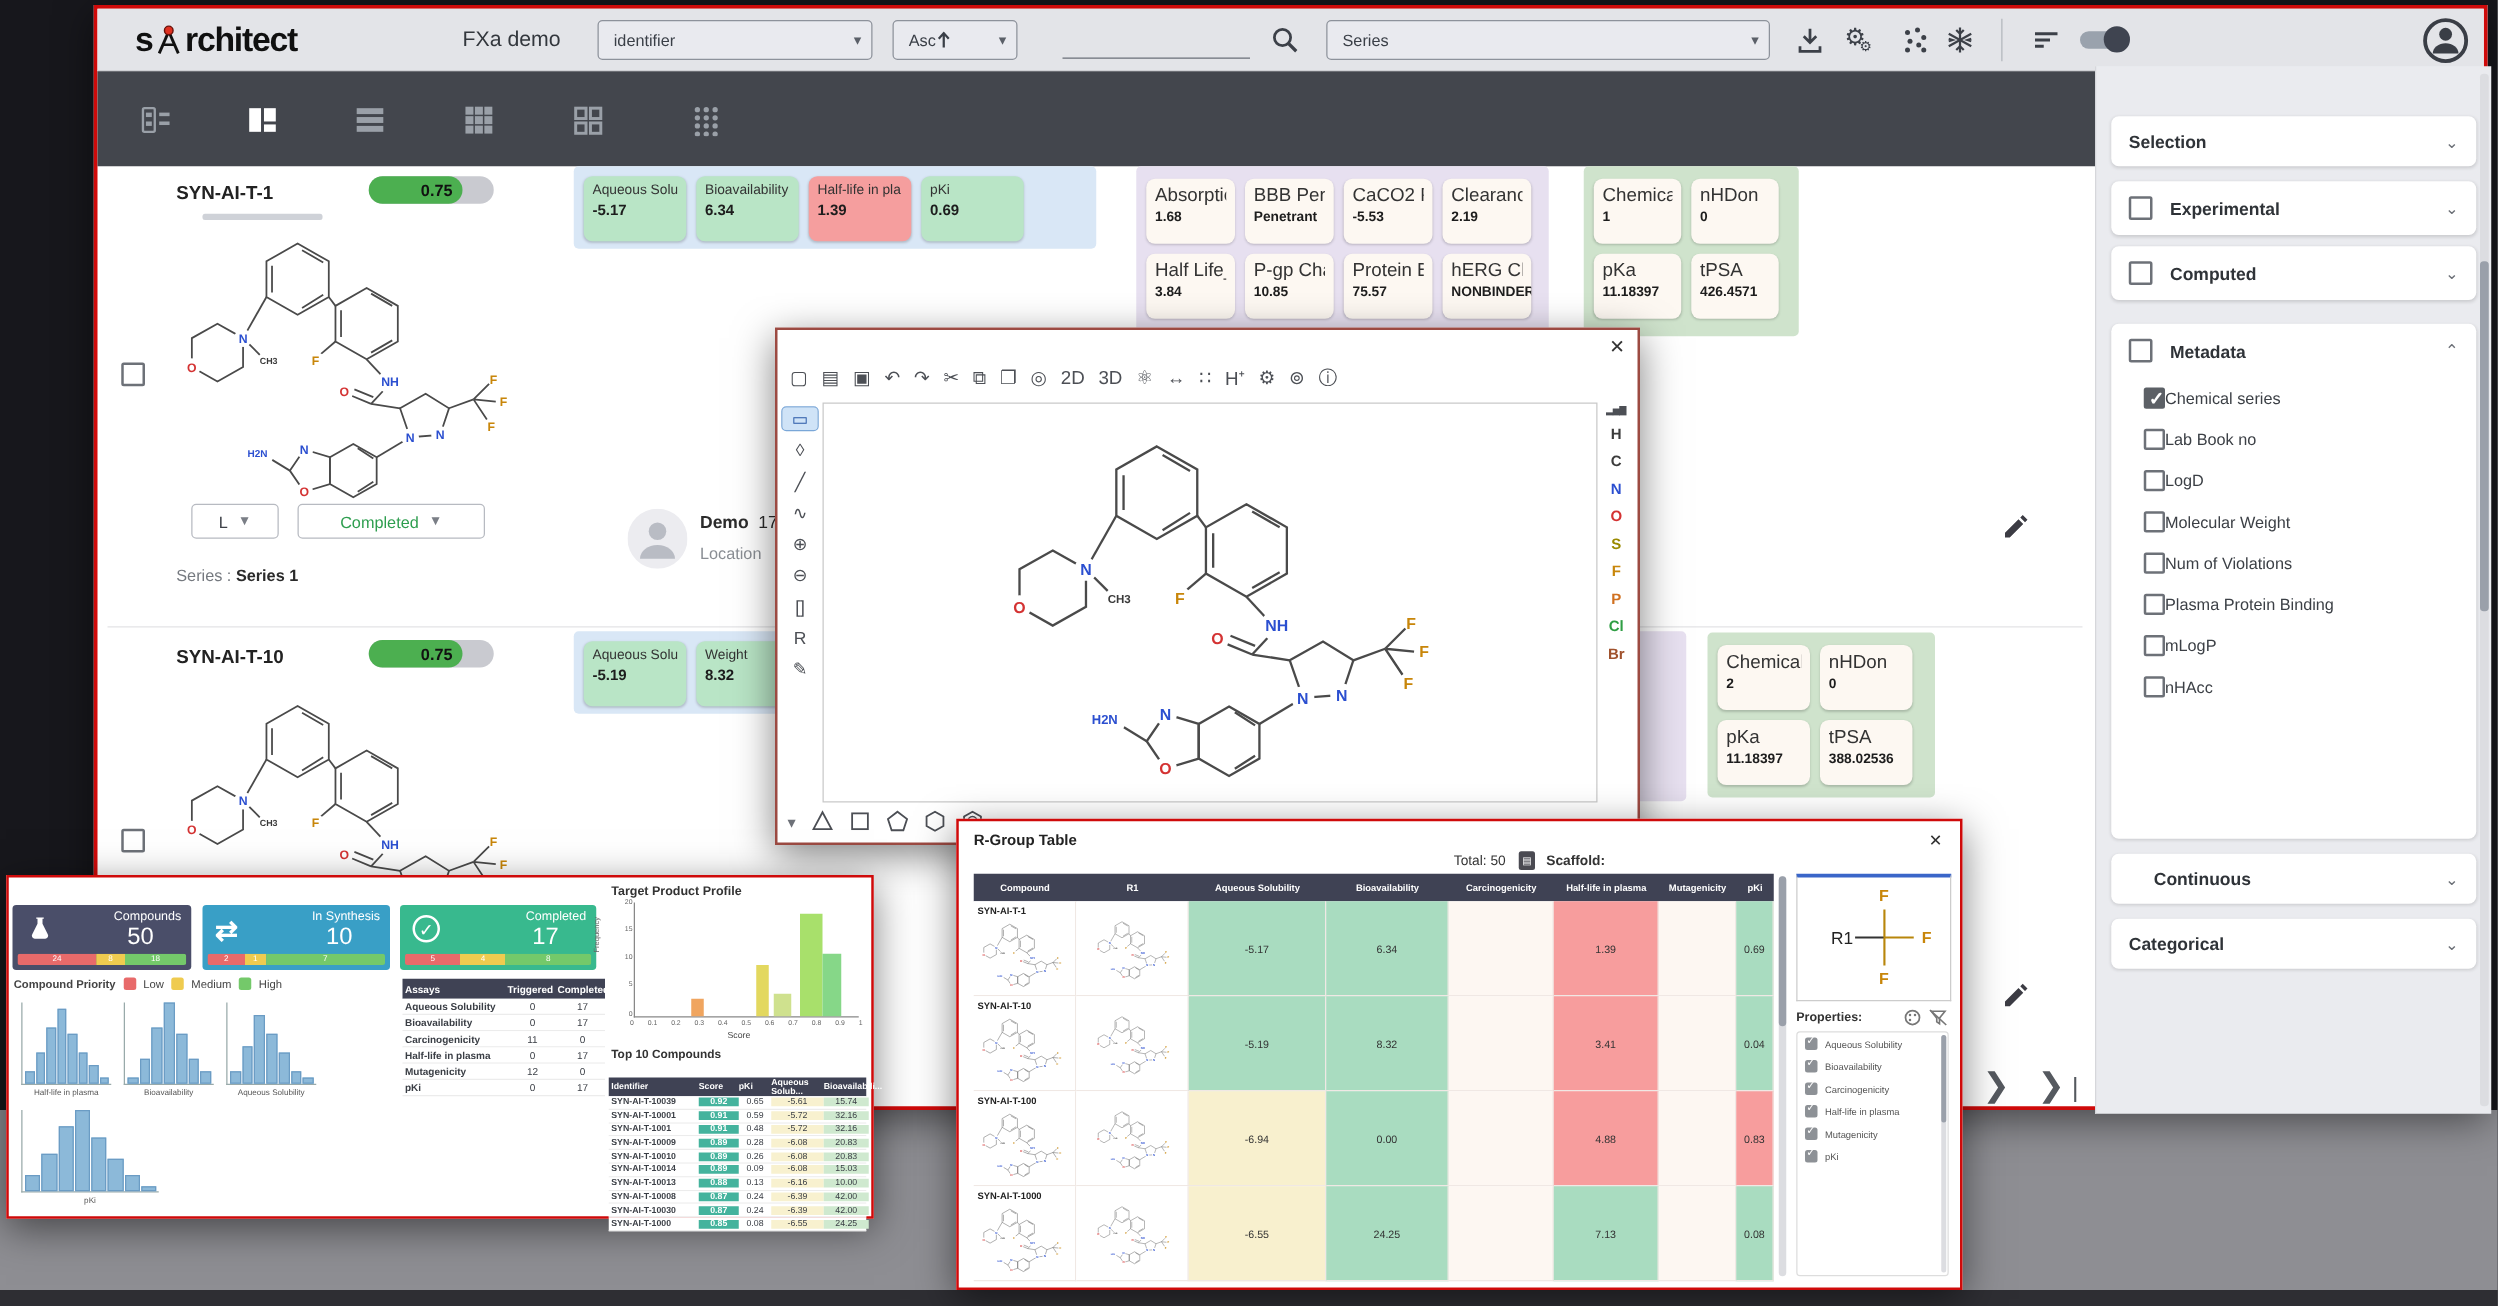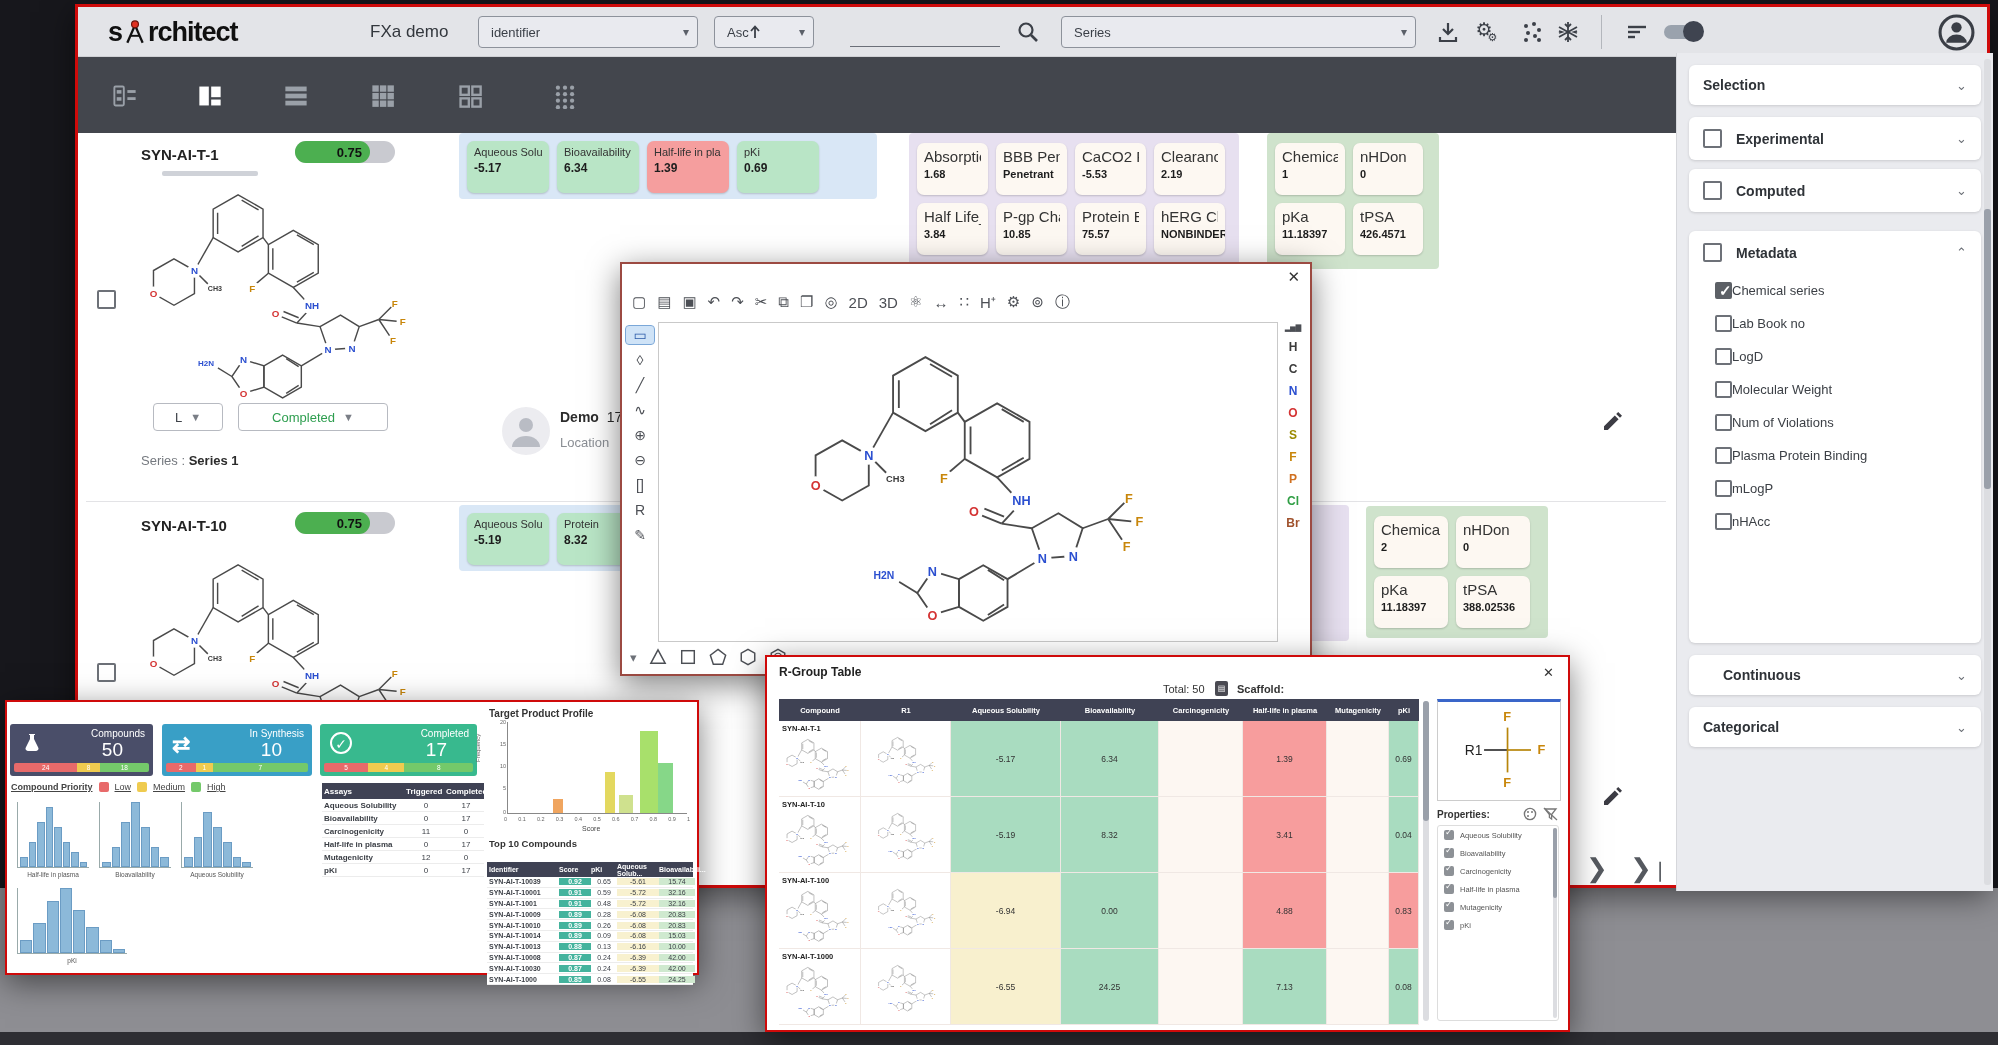--- a/index.html
+++ b/index.html
@@ -41,21 +41,21 @@
     display:flex; align-items:center; justify-content:center; gap:8px; font-size:13px; color:#3d4148; cursor:pointer; }
   .pill-btn .dda { color:#7a7e86; font-size:11px; }
   .status-green { color:#2e9e4f; }
   .meta-line { position:absolute; font-size:13px; color:#75797f; }
   .meta-line b { color:#2b2b2b; }
   .pencil { position:absolute; cursor:pointer; }
   .pager { position:absolute; font-size:26px; color:#55595f; cursor:pointer; line-height:26px; }
   
   #s-panel { left:1598px; top:46px; width:317px; height:838px; background:#eaebef; border-left:1px solid #d6d7db; }
   .s-card { position:absolute; left:12px; width:292px; background:#fff; border-radius:6px;
-    box-shadow:0 1px 3px rgba(0,0,0,.14); }
+    box-shadow:0 1px 3px rgba(0,0,0,.14);margin-top:28px; }
   .s-head { display:flex; align-items:center; gap:14px; padding:12px 14px; cursor:pointer; }
   .s-head .lbl { font-size:14px; font-weight:700; color:#2f3338; flex:1; }
   .chev { color:#6d7178; font-size:13px; }
   .s-item { display:flex; align-items:center; gap:0; padding:8px 14px 8px 26px; cursor:pointer; }
   .s-item .lbl { font-size:13px; color:#3c4046; }
   .s-item .cb { width:17px; height:17px; }
   
   #editor-window { left:620px; top:262px; width:692px; height:414px; border:2px solid #9c4a42; z-index:20; }
   .ed-x { position:absolute; right:10px; top:4px; font-size:15px; color:#333; cursor:pointer; }
   .ed-toolbar { position:absolute; left:10px; top:24px; height:28px; display:flex; gap:11px; align-items:center; }
@@ -68,21 +68,21 @@
   .ed-canvas { position:absolute; left:36px; top:58px; width:620px; height:320px; border:1px solid #c9c9c9; background:#fff; }
   .ed-bottom { position:absolute; left:8px; top:384px; display:flex; gap:12px; align-items:center; }
   .ed-bottom .tpl { width:18px; height:18px; cursor:pointer; }
   
   #dashboard-window { left:5px; top:700px; width:694px; height:275px; border:2px solid #cf0a0a; z-index:30; }
   .stat-card { position:absolute; top:22px; height:52px; border-radius:3px; color:#fff; overflow:hidden; }
   .stat-title { position:absolute; right:8px; top:4px; font-size:10px; }
   .stat-val { position:absolute; right:30px; top:15px; font-size:19px; font-weight:400; }
   .stat-bar { position:absolute; left:4px; right:4px; bottom:4px; height:9px; display:flex; border-radius:2px; overflow:hidden; }
   .stat-bar span { display:flex; align-items:center; justify-content:center; font-size:6.5px; color:#fff; }
-  .leg { display:flex; align-items:center; gap:6px; font-size:9px; color:#444;text-decoration:underline; }
+  .leg { display:flex; align-items:center; gap:6px; font-size:9px; color:#444; }
   .leg .sw { width:10px; height:10px; border-radius:2px; }
   .mini-hist { position:absolute; border-left:1px solid #9aa; border-bottom:1px solid #9aa;
     display:flex; align-items:flex-end; gap:1px; padding:0 2px; }
   .mini-hist div { flex:1; background:#8cb9d9; border:0.5px solid #6b9cc4; }
   .hist-lbl { position:absolute; font-size:6.5px; color:#555; text-align:center; }
   .dtable { position:absolute; font-size:8px; color:#3a3e45;margin-top:12px; }
   .dtable .hd { display:grid; background:#3f4254; color:#fff; font-weight:700; align-items:center; }
   .dtable .rw { display:grid; align-items:center; border-bottom:1px solid #ececec; background:#fff; }
   .tpp-plot { position:absolute; border-left:1px solid #888; border-bottom:1px solid #888; }
   .tpp-plot i { position:absolute; bottom:0; }
@@ -464,21 +464,21 @@
       <text x="82" y="214" fill="#2b4fd0" font-size="9">H2N</text>
     </g>
   </svg>
 </div>
     <div class="grp grp-blue" style="left:381px;top:498px;width:418px;height:66px;">
       <div class="chip big good">
           <div class="c-l">Aqueous Solu</div>
           <div class="c-v">-5.19</div>
         </div>
       <div class="chip big good">
-          <div class="c-l">Protein</div>
+          <div class="c-l">Weight</div>
           <div class="c-v">8.32</div>
         </div>
     </div>
     <div class="grp grp-purple" style="left:831px;top:498px;width:440px;height:136px;"></div>
     <div class="grp grp-green" style="left:1288px;top:499px;width:182px;height:132px;gap:8px;padding:10px 8px;">
       <div class="chip sm plain" style="width:74px;">
           <div class="c-l">Chemical ser</div>
           <div class="c-v">2</div>
         </div>
       <div class="chip sm plain" style="width:74px;">

